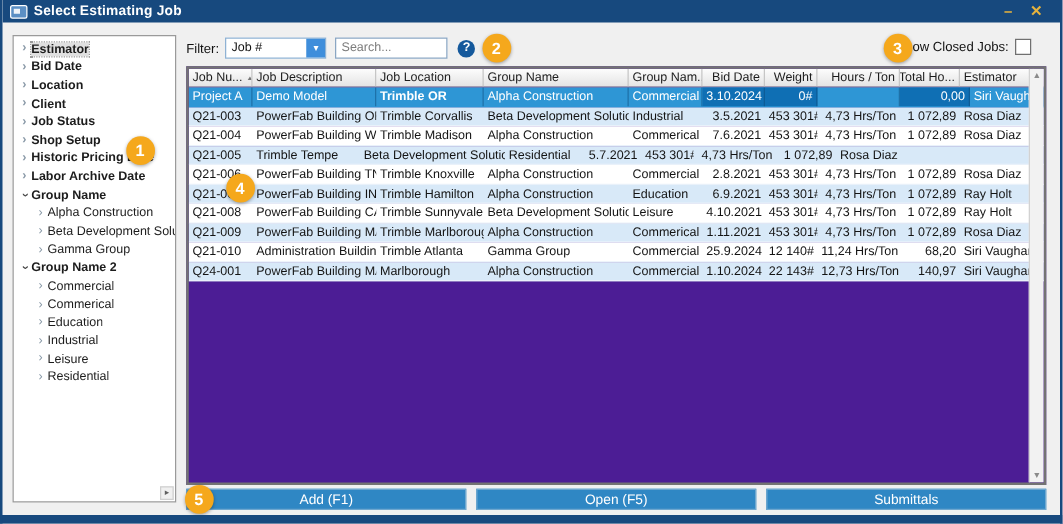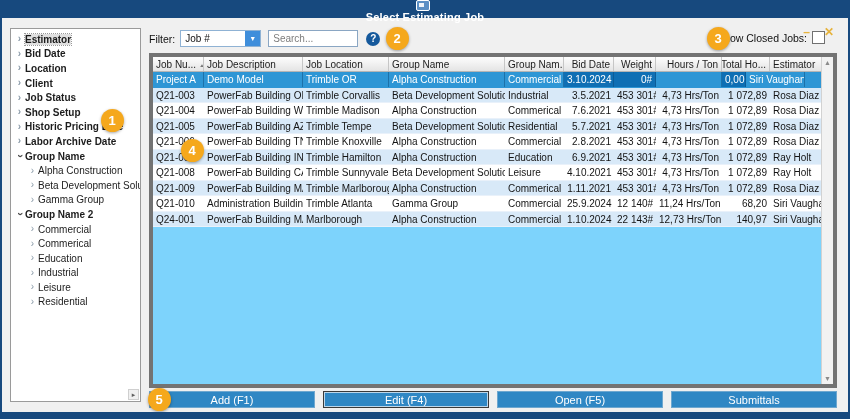--- a/index.html
+++ b/index.html
@@ -10,21 +10,21 @@
     position:relative; width:850px; height:419px;
     background:#f0f0f0;
     border-left:2px solid #17497e; border-right:2px solid #17497e;
     border-bottom:7px solid #17497e;
     overflow:hidden;
   }
 
   
   .titlebar {
     position:absolute; left:0; top:0; width:100%; height:18px;
-    background:#17497e; display:flex; align-items:center; padding:0 6px;flex-direction:column;
+    background:#17497e; display:flex; align-items:center; padding:0 6px;
   }
   .app-icon {
     width:14px; height:11px; border:1px solid #fff; border-radius:2px;
     background:#5b8fc4; margin-right:5px; position:relative; flex:none;
   }
   .app-icon::after { content:""; position:absolute; left:2px; top:2px; width:5px; height:4px; background:#fff; opacity:.9; }
   .title-text { color:#fff; font-size:11px; font-weight:bold; letter-spacing:.2px; }
   .win-controls { margin-left:auto; display:flex; gap:14px; padding-right:8px; }
   .win-btn { color:#e6b33d; font-size:12px; font-weight:bold; line-height:18px; cursor:default; }
 
@@ -71,21 +71,21 @@
     font-size:10px; font-weight:bold; display:flex; align-items:center; justify-content:center;
     margin-left:8px; flex:none;
   }
   .closed-group { position:absolute; right:12px; top:3px; display:flex; align-items:center; gap:5px; }
   .closed-label { font-size:10.5px; color:#111; }
   .checkbox { width:13px; height:13px; background:#fff; border:1px solid #707070; }
 
   
   .table {
     position:absolute; left:0; top:25px; width:688px; height:335px;
-    background:#7dd3fc; border:4px solid #737373; overflow:hidden;
+    background:#4c1d95; border:2px solid #737373; overflow:hidden;
   }
   .thead { display:flex; height:15px; background:linear-gradient(#fdfdfd,#e4e4e4); border-bottom:1px solid #b5b5b5; }
   .th {
     font-size:10px; color:#1c1c1c; padding:1px 3px 0 3px; white-space:nowrap; overflow:hidden;
     border-right:1px solid #c6c6c6; display:flex; align-items:center; flex:none;
   }
   .th.right { justify-content:flex-end; }
   .th .sort-glyph { font-size:6px; color:#777; margin-left:3px; transform:scaleY(.8); }
   .th-stub { flex:1; border-right:none; }
   .row { display:flex; height:15.5px; border-bottom:1px solid #e9f1fa; background:#fff; cursor:default; }
@@ -268,27 +268,27 @@
           </div>
           <div class="th" style="width: 59px;">
             <span>Estimator</span>
           </div>
           <div class="th th-stub"></div>
         </div>
       <div id="tbody">
           <div class="row selected">
             <div class="cell" style="width: 51px;">Project A</div>
             <div class="cell" style="width: 99px;">Demo Model</div>
-            <div class="cell" style="width: 86px;">Trimble OR</div>
+            <div class="cell" style="width: 86px; font-weight: bold;">Trimble OR</div>
             <div class="cell" style="width: 116px;">Alpha Construction</div>
             <div class="cell" style="width: 59px;">Commercial</div>
             <div class="cell right dark" style="width: 50px;">3.10.2024</div>
             <div class="cell right dark" style="width: 42px;">0#</div>
             <div class="cell right" style="width: 66px;"></div>
-            <div class="cell right dark" style="width: 24px;">0,00</div>
+            <div class="cell right dark" style="width: 56px;">0,00</div>
             <div class="cell" style="width: 59px;">Siri Vaughan</div>
           </div>
           <div class="row alt">
             <div class="cell" style="width: 51px;">Q21-003</div>
             <div class="cell" style="width: 99px;">PowerFab Building OR</div>
             <div class="cell" style="width: 86px;">Trimble Corvallis</div>
             <div class="cell" style="width: 116px;">Beta Development Solution</div>
             <div class="cell" style="width: 59px;">Industrial</div>
             <div class="cell right" style="width: 50px;">3.5.2021</div>
             <div class="cell right" style="width: 42px;">453 301#</div>
@@ -303,21 +303,20 @@
             <div class="cell" style="width: 116px;">Alpha Construction</div>
             <div class="cell" style="width: 59px;">Commerical</div>
             <div class="cell right" style="width: 50px;">7.6.2021</div>
             <div class="cell right" style="width: 42px;">453 301#</div>
             <div class="cell right" style="width: 66px;">4,73 Hrs/Ton</div>
             <div class="cell right" style="width: 48px;">1 072,89</div>
             <div class="cell" style="width: 59px;">Rosa Diaz</div>
           </div>
           <div class="row alt">
             <div class="cell" style="width: 51px;">Q21-005</div>
-            <div class="cell" style="width: 99px;">PowerFab Building AZ</div>
             <div class="cell" style="width: 86px;">Trimble Tempe</div>
             <div class="cell" style="width: 116px;">Beta Development Solution</div>
             <div class="cell" style="width: 59px;">Residential</div>
             <div class="cell right" style="width: 50px;">5.7.2021</div>
             <div class="cell right" style="width: 42px;">453 301#</div>
             <div class="cell right" style="width: 66px;">4,73 Hrs/Ton</div>
             <div class="cell right" style="width: 48px;">1 072,89</div>
             <div class="cell" style="width: 59px;">Rosa Diaz</div>
           </div>
           <div class="row">
@@ -394,21 +393,20 @@
           </div>
         </div>
       <div class="vscroll">
         <div class="arr up">▲</div>
         <div class="arr down">▼</div>
       </div>
     </div>
 
     <div class="button-row" id="buttons">
         <div class="btn">Add (F1)</div>
-        <div class="btn focused">Edit (F4)</div>
         <div class="btn">Open (F5)</div>
         <div class="btn">Submittals</div>
       </div>
   </div>
 
   <div id="badges">
       <div class="badge" style="left: 98.5px; top: 108.5px;">1</div>
       <div class="badge" style="left: 383.5px; top: 26.5px;">2</div>
       <div class="badge" style="left: 704.5px; top: 26.5px;">3</div>
       <div class="badge" style="left: 178.5px; top: 138.5px;">4</div>

